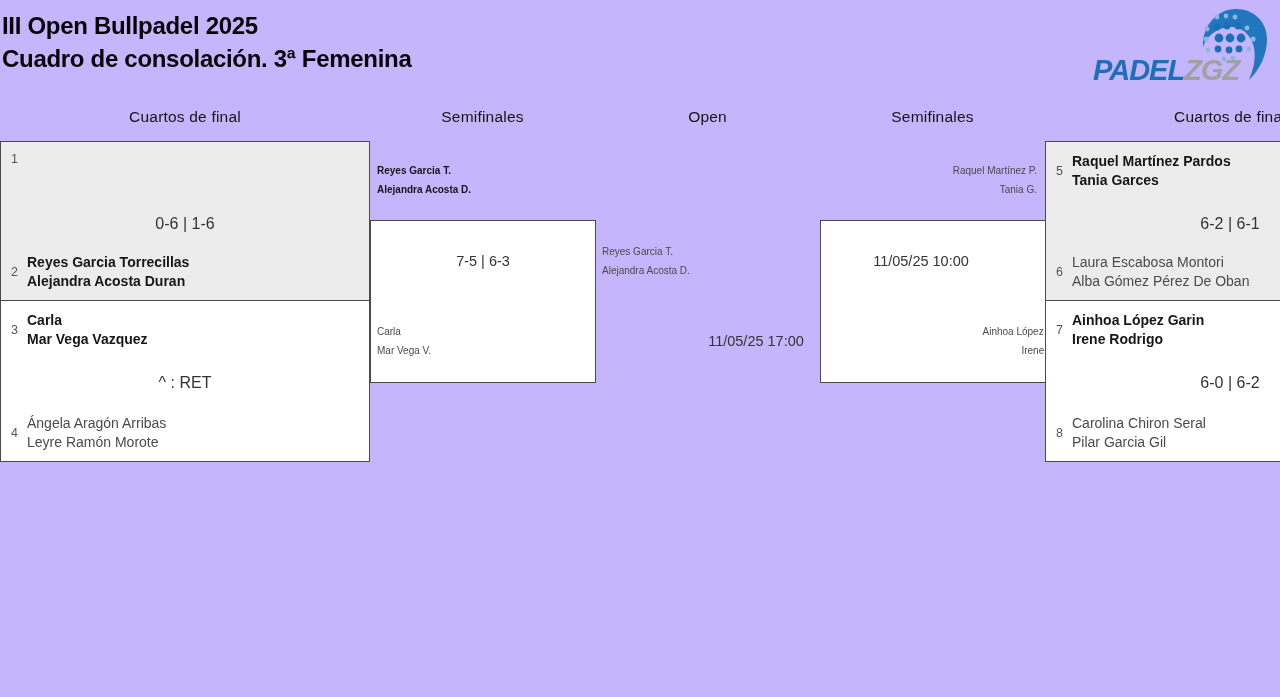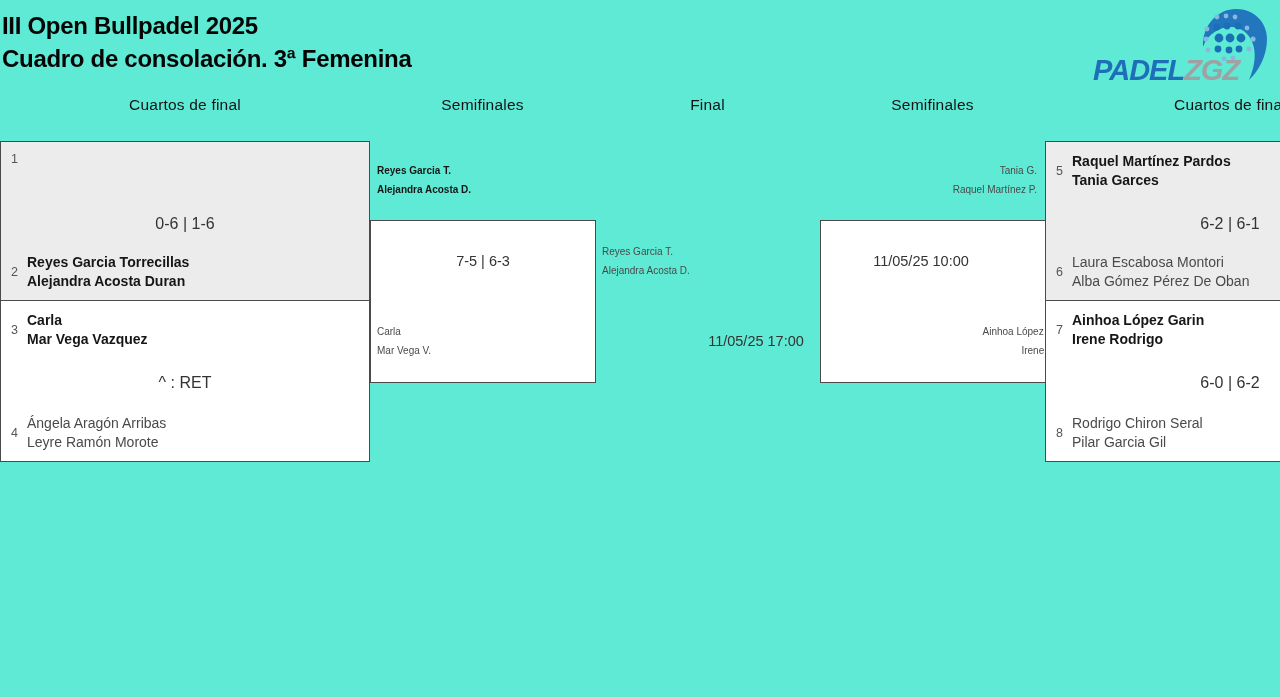--- a/index.html
+++ b/index.html
@@ -1,22 +1,22 @@
 <!DOCTYPE html>
 <html><head>
 <meta charset="utf-8">
 <style>
   html,body{margin:0;padding:0;background:#fff;}
   #canvas{
-    position:relative;width:1280px;height:697px;overflow:hidden;background:#5eead4;
+    position:relative;width:1280px;height:697px;overflow:hidden;background:#c4b5fd;
     font-family:"Liberation Sans","DejaVu Sans",sans-serif;color:#222;
   }
   .title{position:absolute;left:2px;top:9px;font-size:24px;line-height:33px;
          font-weight:600;letter-spacing:-0.3px;color:#050505;}
-  .round-header{position:absolute;top:96px;height:22px;text-align:center;
+  .round-header{position:absolute;top:108px;height:22px;text-align:center;
     font-size:15.5px;font-weight:500;color:#141414;letter-spacing:0.2px;}
   .box{position:absolute;border:1px solid #4a4a4a;box-sizing:border-box;background:#ffffff;}
   .box.alt{background:#ececec;}
   .team-row{position:absolute;left:7px;display:flex;align-items:center;gap:6px;}
   .team-row.top{top:10px;}
   .team-row.bottom{bottom:9px;}
   .seed{font-size:12.5px;color:#555;min-width:13px;text-align:center;}
   .names{font-size:14px;line-height:19px;color:#4a4a4a;white-space:nowrap;}
   .names.winner{font-weight:bold;color:#161616;}
   .score{position:absolute;left:0;right:0;top:73px;text-align:center;
@@ -61,21 +61,21 @@
       <circle cx="131" cy="57" r="2.4" fill="#8ab7e0"></circle>
         <circle cx="140" cy="56" r="2.4" fill="#8ab7e0"></circle>
     </g>
     <text x="0" y="78" font-size="29" font-weight="bold" font-style="italic" letter-spacing="-1" font-family="Liberation Sans, sans-serif">
       <tspan fill="#1e6fb8">PADEL</tspan><tspan fill="#9fa1a4">ZGZ</tspan>
     </text>
   </svg>
 
   <div class="round-header" style="left:0;width:370px;">Cuartos de final</div>
   <div class="round-header" style="left:370px;width:225px;">Semifinales</div>
-  <div class="round-header" style="left:595px;width:225px;">Final</div>
+  <div class="round-header" style="left:595px;width:225px;">Open</div>
   <div class="round-header" style="left:820px;width:225px;">Semifinales</div>
   <div class="round-header" style="left:1045px;width:370px;">Cuartos de final</div>
 
   <div class="box alt" style="left:0;top:141px;width:370px;height:160px;">
     <div class="team-row top">
       <span class="seed">1</span>
     </div>
     <div class="score">0-6 | 1-6</div>
     <div class="team-row bottom">
       <span class="seed">2</span>
@@ -116,22 +116,22 @@
   </div>
 
   <div class="float-names" style="left:602px;top:242px;">
     <div>Reyes Garcia T.</div>
     <div>Alejandra Acosta D.</div>
   </div>
   <div class="float-center" style="left:595px;width:226px;top:333px;padding-left:48px;">11/05/25 17:00</div>
 
   <div class="box" style="left:820px;top:220px;width:226px;height:163px;"></div>
   <div class="float-names right" style="left:820px;width:217px;top:161px;">
+    <div>Raquel Martínez P.</div>
     <div>Tania G.</div>
-    <div>Raquel Martínez P.</div>
   </div>
   <div class="float-center" style="left:820px;width:202px;top:253px;">11/05/25 10:00</div>
   <div class="float-names right" style="left:820px;width:217px;top:322px;padding-left:20px;">
     <div>Ainhoa López G.</div>
     <div>Irene R.</div>
   </div>
 
   <div class="box alt" style="left:1045px;top:141px;width:370px;height:160px;">
     <div class="team-row top">
       <span class="seed">5</span>
@@ -155,19 +155,19 @@
       <span class="seed">7</span>
       <div class="names winner">
         <div>Ainhoa López Garin</div>
         <div>Irene Rodrigo</div>
       </div>
     </div>
     <div class="score">6-0 | 6-2</div>
     <div class="team-row bottom">
       <span class="seed">8</span>
       <div class="names">
-        <div>Rodrigo Chiron Seral</div>
+        <div>Carolina Chiron Seral</div>
         <div>Pilar Garcia Gil</div>
       </div>
     </div>
   </div>
 
 </div>
 
 </body></html>

